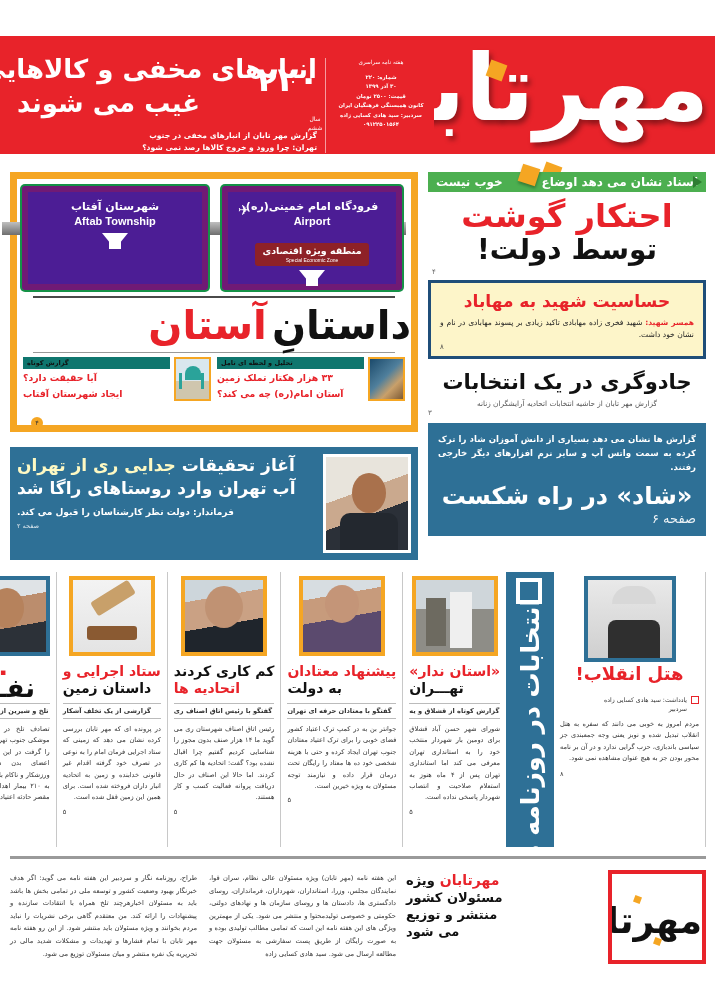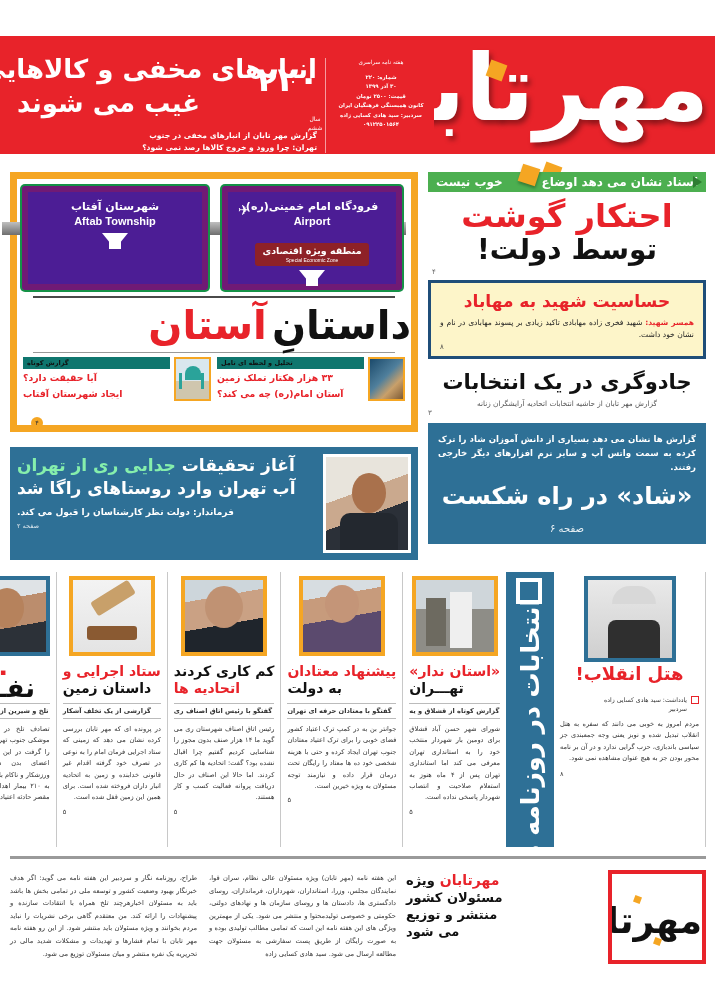--- a/index.html
+++ b/index.html
@@ -102,31 +102,31 @@
   .yb-p b{color:#e8232a;}
   .yb-pg{color:#444;font-size:7px;text-align:left;margin-top:2px;}
 
   .magic-h{color:#111;font-size:21px;font-weight:bold;text-align:center;line-height:26px;margin-top:10px;white-space:nowrap;}
   .magic-p{color:#555;font-size:7.3px;text-align:center;margin-top:4px;}
   .magic-pg{color:#666;font-size:7px;text-align:left;margin-top:1px;}
 
   .blue-box{background:#2e7096;color:#fff;margin-top:6px;padding:9px 10px 10px 10px;}
   .bb-p{font-size:8.6px;line-height:14px;text-align:justify;font-weight:bold;}
   .bb-h{font-size:24px;font-weight:bold;text-align:center;line-height:30px;margin-top:7px;white-space:nowrap;}
-  .bb-pg{font-size:10px;text-align:center;margin-top:12px;opacity:.9;}
+  .bb-pg{font-size:13px;text-align:right;margin-top:0;opacity:.9;}
 
   
   .teal{position:absolute;left:10px;top:447px;width:408px;height:113px;background:#2e7096;box-sizing:border-box;padding:7px;display:flex;gap:8px;}
   .teal-photo{width:88px;height:99px;border:3px solid #fff;box-sizing:border-box;flex:0 0 auto;
     background:linear-gradient(160deg,#e8e4dc 0 38%,#caa98e 38% 60%,#2b3038 60% 100%);position:relative;overflow:hidden;}
   .teal-photo:before{content:"";position:absolute;left:26px;top:16px;width:34px;height:40px;border-radius:50%;background:#a9714c;}
   .teal-photo:after{content:"";position:absolute;left:14px;top:56px;width:58px;height:44px;background:#23282f;border-radius:10px 10px 0 0;}
   .teal-txt{flex:1;text-align:left;direction:rtl;}
   .tt-l1{font-size:17px;font-weight:bold;line-height:23px;white-space:nowrap;text-align:left;}
-  .tt-l1 .y{color:#86efac;} .tt-l1 .w{color:#fff;}
+  .tt-l1 .y{color:#fef9c3;} .tt-l1 .w{color:#fff;}
   .tt-l2{color:#fff;font-size:17px;font-weight:bold;line-height:23px;white-space:nowrap;text-align:left;}
   .tt-l3{color:#fff;font-size:9px;font-weight:bold;text-align:left;margin-top:7px;}
   .tt-pg{color:#fff;font-size:6.5px;text-align:left;margin-top:5px;opacity:.85;}
 
   
   .cards{position:absolute;left:10px;top:572px;width:496px;height:275px;display:flex;gap:0;}
   .card{flex:1;border-right:1px solid #c8c8c8;padding:4px 6px 0 6px;box-sizing:border-box;}
   .card:first-child{border-right:none;}
   .c-thumb{width:86px;height:80px;margin:0 auto;border:4px solid #f5a623;box-sizing:border-box;overflow:hidden;position:relative;}
   .c-thumb.blue{border-color:#2e7096;}

